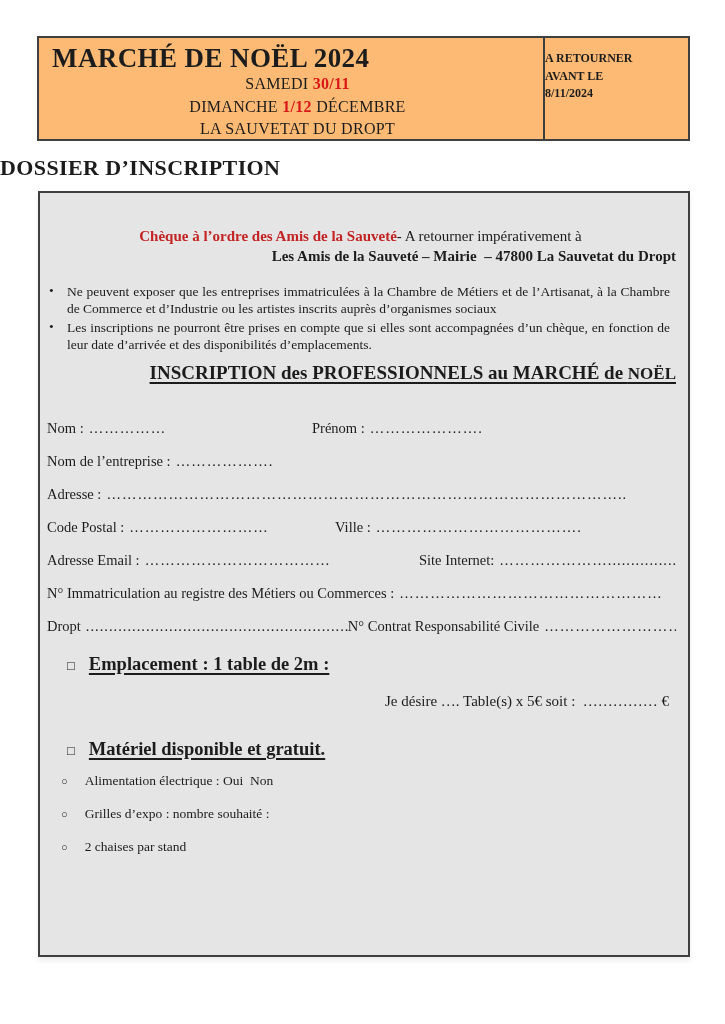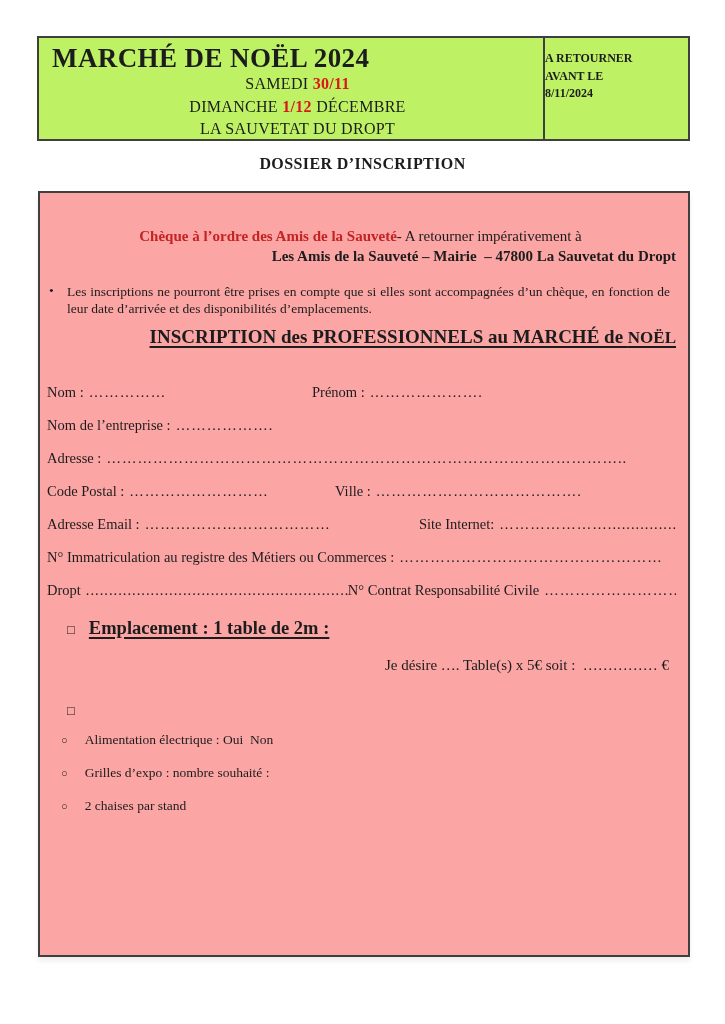--- a/index.html
+++ b/index.html
@@ -14,46 +14,46 @@
   }
   .red  { color: var(--accent-red, #c32222); font-weight: bold; }
   .dred { color: var(--date-red, #d91818); font-weight: bold; }
   .keep-space { white-space: pre-wrap; }
 
   
   .header-box {
     position: absolute; left: 37px; top: 36px;
     width: 653px; height: 105px;
     border: 2px solid var(--border-color, #3d3d3d);
-    display: flex; box-sizing: border-box; background: #bef264;
+    display: flex; box-sizing: border-box; background: #fdba74;
   }
   .header-left { width: 504px; padding: 5px 0 0 13px; box-sizing: border-box; }
   .h-title { font-size: 27px; font-weight: bold; line-height: 30px; letter-spacing: 0.4px; }
   .h-line  { font-size: 16px; line-height: 22.5px; letter-spacing: 0.3px; text-align: center; }
   .header-right {
     flex: 1; border-left: 2px solid var(--border-color, #3d3d3d);
     text-align: left; padding-top: 12px;
     font-size: 12px; font-weight: bold; line-height: 17.5px;
   }
 
   
   .doc-title {
     position: absolute; left: 0; top: 155px; width: 100%;
-    margin: 0; text-align: center;
-    font-size: 16px; font-weight: bold; letter-spacing: 0.4px;
+    margin: 0; 
+    font-size: 22px; font-weight: bold; letter-spacing: 0.4px;
   }
 
   
   .main-box {
     position: absolute; left: 38px; top: 191px;
     width: 652px; height: 766px;
     border: 2px solid var(--border-color, #4a4a4a);
     box-sizing: border-box;
     padding: 0 12px 0 5px;
-    background: #fca5a5;
+    background: #e5e5e5;
     box-shadow: 0 4px 5px rgba(0,0,0,0.07);
   }
   .cheque-line { margin-top: 35px; text-align: center; font-size: 15px; }
   .org-line    { margin-top: 3px;  text-align: right; font-size: 15px; font-weight: bold; }
 
   ul.rules {
     margin: 18px 6px 0 2px; padding: 0;
     list-style: none;
     font-size: 13.5px; line-height: 17px; text-align: justify;
   }
@@ -113,20 +113,21 @@
   <h1 class="doc-title">DOSSIER D’INSCRIPTION</h1>
 
   <main class="main-box">
 
     <div class="cheque-line">
       <span class="red keep-space">Chèque à l’ordre des Amis de la Sauveté</span><span class="keep-space">- A retourner impérativement à</span>
     </div>
     <div class="org-line keep-space">Les Amis de la Sauveté – Mairie  – 47800 La Sauvetat du Dropt</div>
 
     <ul class="rules">
+      <li>Ne peuvent exposer que les entreprises immatriculées à la Chambre de Métiers et de l’Artisanat, à la Chambre de Commerce et d’Industrie ou les artistes inscrits auprès d’organismes sociaux</li>
       <li>Les inscriptions ne pourront être prises en compte que si elles sont accompagnées d’un chèque, en fonction de leur date d’arrivée et des disponibilités d’emplacements.</li>
     </ul>
 
     <h2 class="section-title">
       <span class="u"><span>INSCRIPTION des PROFESSIONNELS au MARCHÉ de </span><span class="small-caps">NOËL</span></span>
     </h2>
 
     <div class="form-area">
 
       <div class="frow">
@@ -188,20 +189,21 @@
 
     <div class="check-heading">
       <span class="sq">□</span>
       <span class="ch-title">Emplacement : 1 table de 2m :</span>
     </div>
 
     <div class="price-line keep-space">Je désire …. Table(s) x 5€ soit :  …………… €</div>
 
     <div class="check-heading materiel">
       <span class="sq">□</span>
+      <span class="ch-title">Matériel disponible et gratuit.</span>
     </div>
 
     <div class="circle-list">
       <div class="c-item">
         <span class="ci">○</span>
         <span class="keep-space">Alimentation électrique : Oui  Non</span>
       </div>
       <div class="c-item">
         <span class="ci">○</span>
         <span class="keep-space">Grilles d’expo : nombre souhaité :</span>

